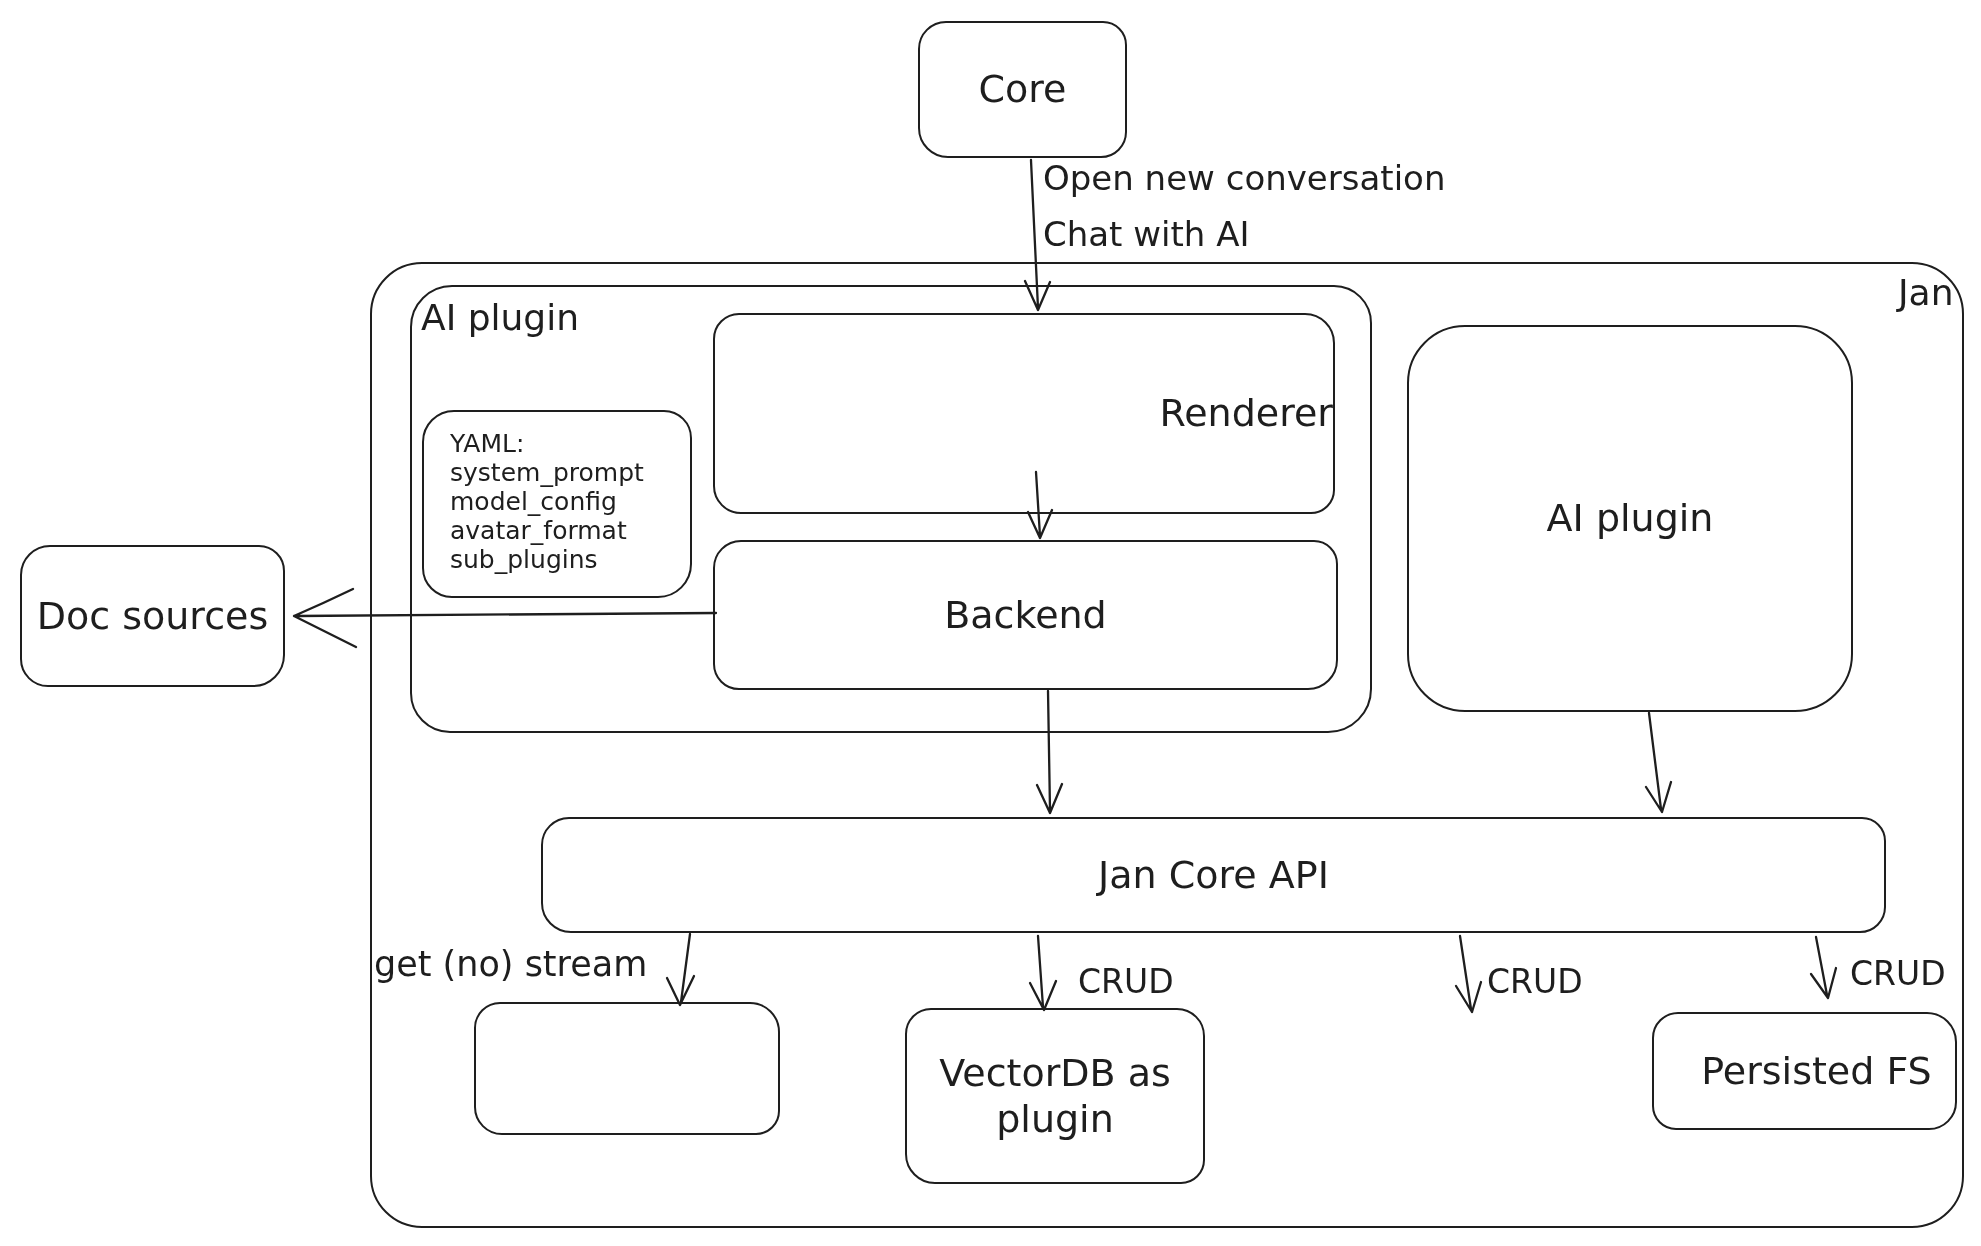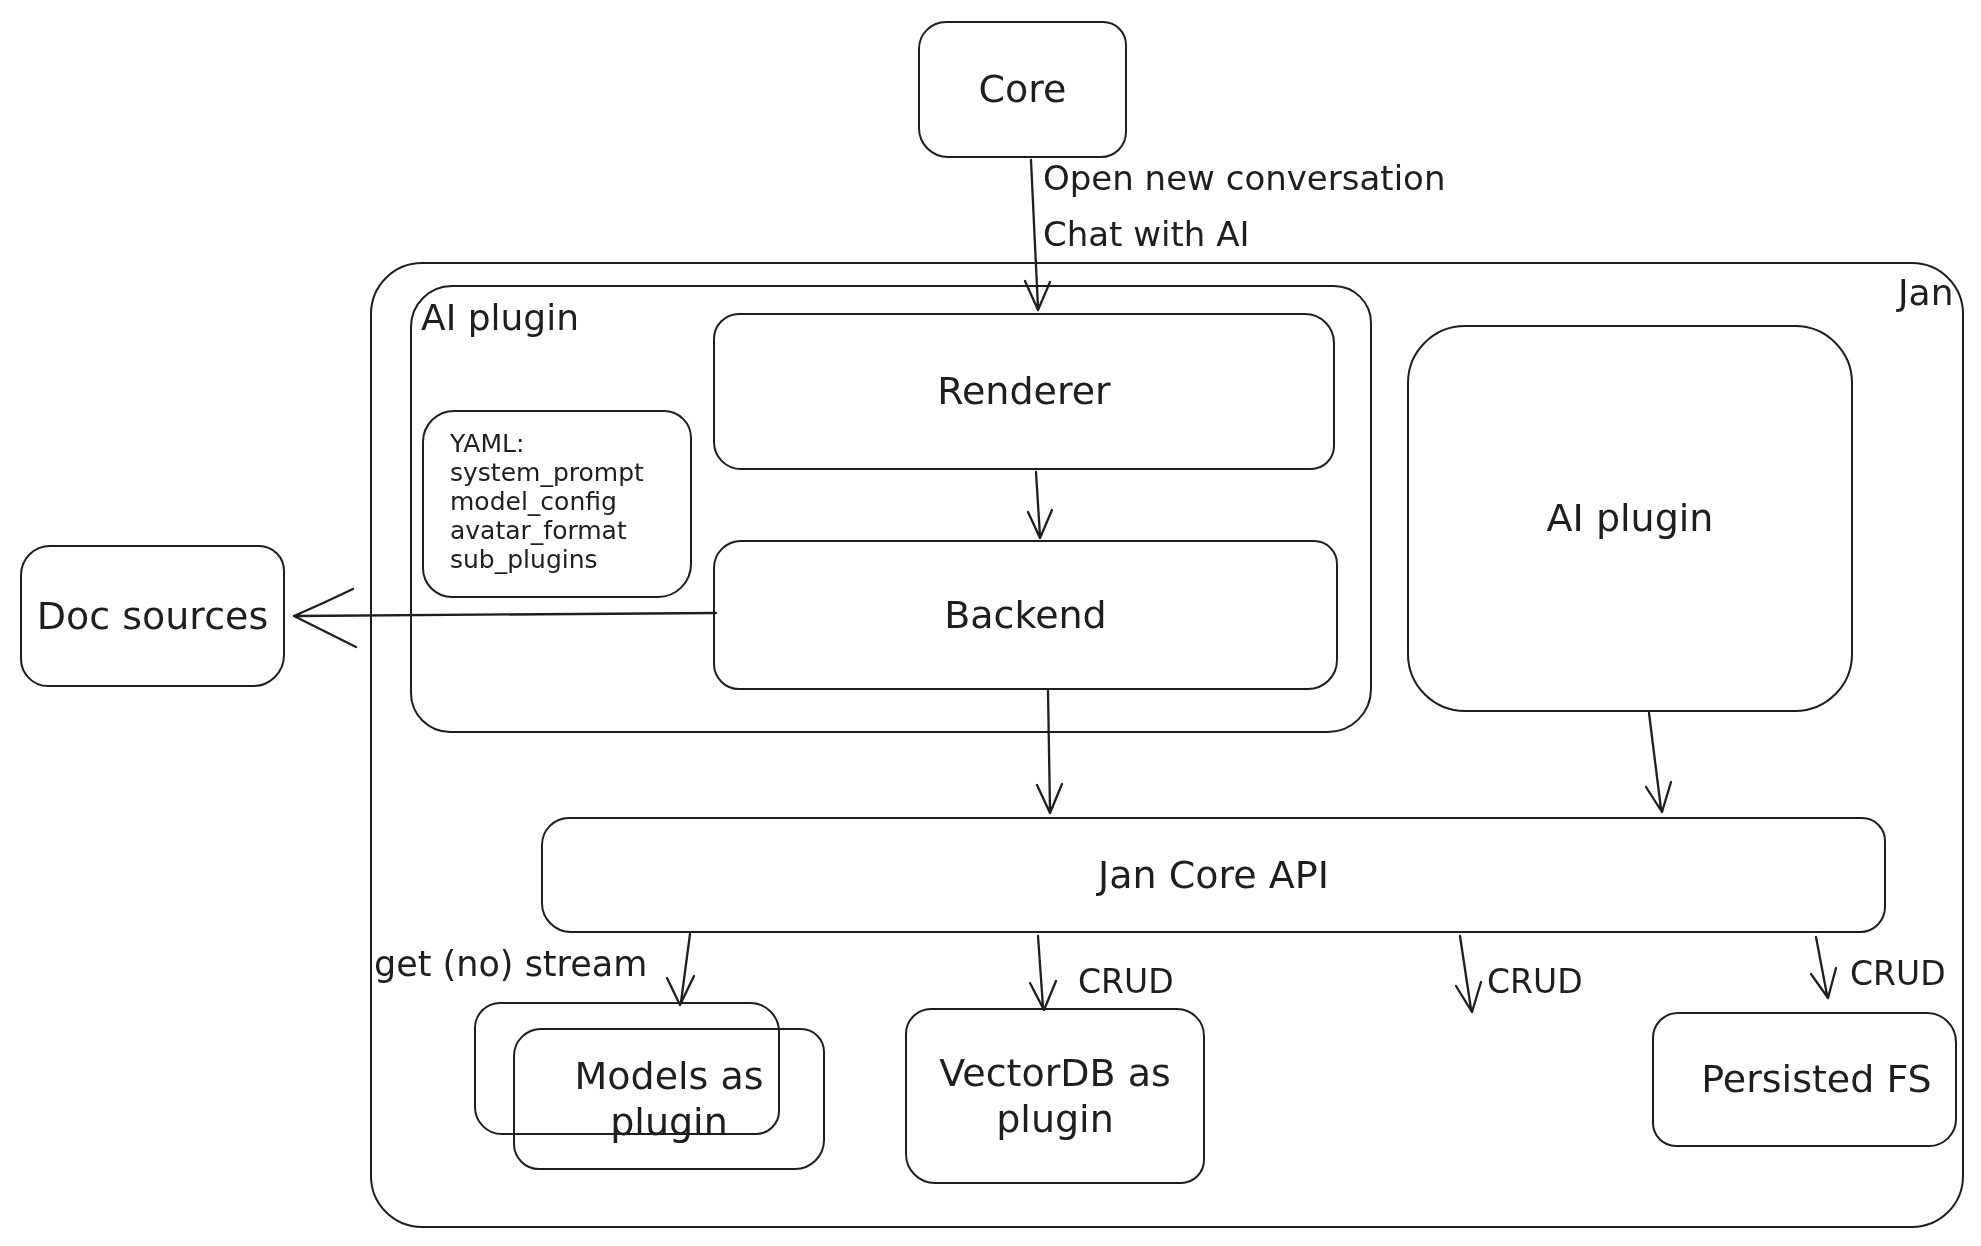--- a/index.html
+++ b/index.html
@@ -57,34 +57,34 @@
     stroke-width: 2.3;
     stroke-linecap: round;
     stroke-linejoin: round;
   }
 
   
   .jan            { left: 370px;  top: 262px;  width: 1594px; height: 966px; border-radius: 52px; }
   .jan-label      { left: 1858px; top: 272px; margin-left: 40px;  }
   .ai-plugin-left { left: 410px;  top: 285px;  width: 962px;  height: 448px; border-radius: 42px 38px 44px 40px; }
   .ai-plugin-left-label { left: 421px; top: 297px; }
-  .renderer       { left: 713px;  top: 313px;  width: 622px;  height: 157px; border-radius: 26px 30px 24px 28px; }
+  .renderer       { left: 713px;  top: 313px;  width: 622px;  height: 201px; border-radius: 26px 30px 24px 28px; justify-content: flex-end; }
   .backend        { left: 713px;  top: 540px;  width: 625px;  height: 150px; border-radius: 28px 24px 30px 26px; }
   .yaml-box       { left: 422px;  top: 410px;  width: 270px;  height: 188px; border-radius: 32px 28px 34px 30px; }
   .ai-plugin-right{ left: 1407px; top: 325px;  width: 446px;  height: 387px; border-radius: 58px; }
   .user-box       { left: 918px;  top: 21px;   width: 209px;  height: 137px; border-radius: 28px 24px 26px 30px; }
   .doc-sources    { left: 20px;   top: 545px;  width: 265px;  height: 142px; border-radius: 30px 26px 32px 28px; }
   .jan-core       { left: 541px;  top: 817px;  width: 1345px; height: 116px; border-radius: 28px 24px 26px 30px; }
   .models-back    { left: 474px;  top: 1002px; width: 306px;  height: 133px; border-radius: 26px 30px 24px 28px; }
   .models-front   { left: 513px;  top: 1028px; width: 312px;  height: 142px; border-radius: 28px 24px 30px 26px; }
   .models-front .lbl { max-width: 225px; }
   .vectordb       { left: 905px;  top: 1008px; width: 300px;  height: 176px; border-radius: 26px 28px 24px 30px; }
   .vectordb .lbl  { max-width: 235px; }
   .persisted-db   { left: 1311px; top: 1010px; width: 307px;  height: 140px; border-radius: 28px 26px 30px 24px; }
-  .persisted-fs   { left: 1652px; top: 1012px; width: 305px;  height: 135px; border-radius: 26px 30px 28px 24px; padding-left: 24px; }
+  .persisted-fs   { left: 1652px; top: 1012px; width: 305px;  height: 118px; border-radius: 26px 30px 28px 24px; padding-left: 24px; }
 
   .user-action-label { left: 1043px; top: 150px; line-height: 56px; }
   .get-no-stream     { left: 374px;  top: 944px; font-size: 35px; }
   .crud-vectordb     { left: 1078px; top: 962px; font-size: 33px; }
   .crud-db           { left: 1487px; top: 962px; font-size: 33px; }
   .crud-fs           { left: 1850px; top: 954px; font-size: 33px; }
 </style>
 </head>
 <body>
 
@@ -122,23 +122,20 @@
 
   <div class="box doc-sources">
     <span class="lbl title-lbl">Doc sources</span>
   </div>
 
   <div class="box jan-core">
     <span class="lbl title-lbl">Jan Core API</span>
   </div>
 
   <div class="box models-back"></div>
-  <div class="box models-front">
-    <span class="lbl title-lbl">Models as plugin</span>
-  </div>
 
   <div class="box vectordb">
     <span class="lbl title-lbl">VectorDB as plugin</span>
   </div>
 
 
   <div class="box persisted-fs">
     <span class="lbl title-lbl">Persisted FS</span>
   </div>
 

